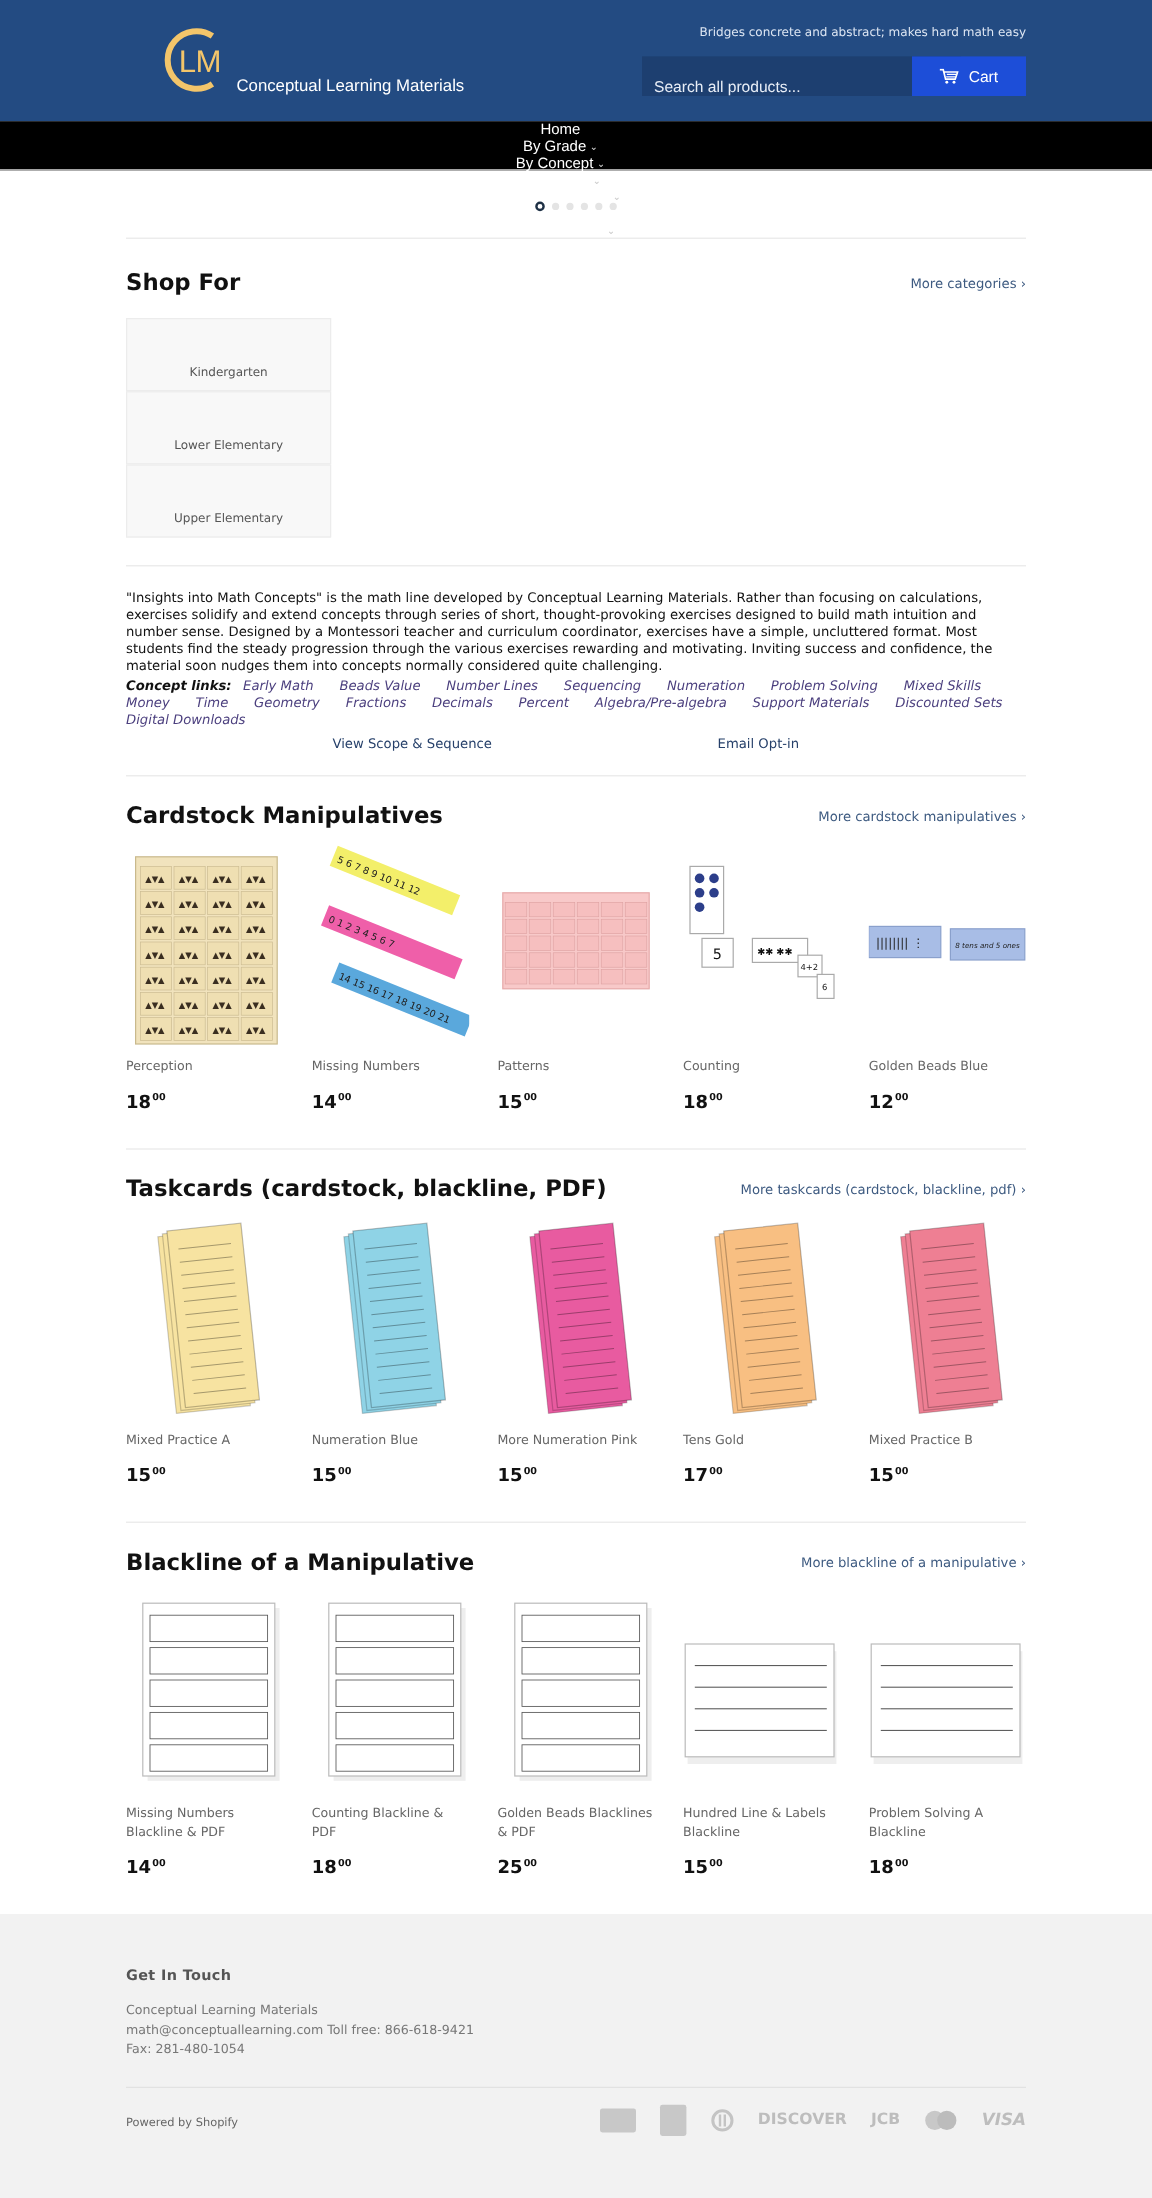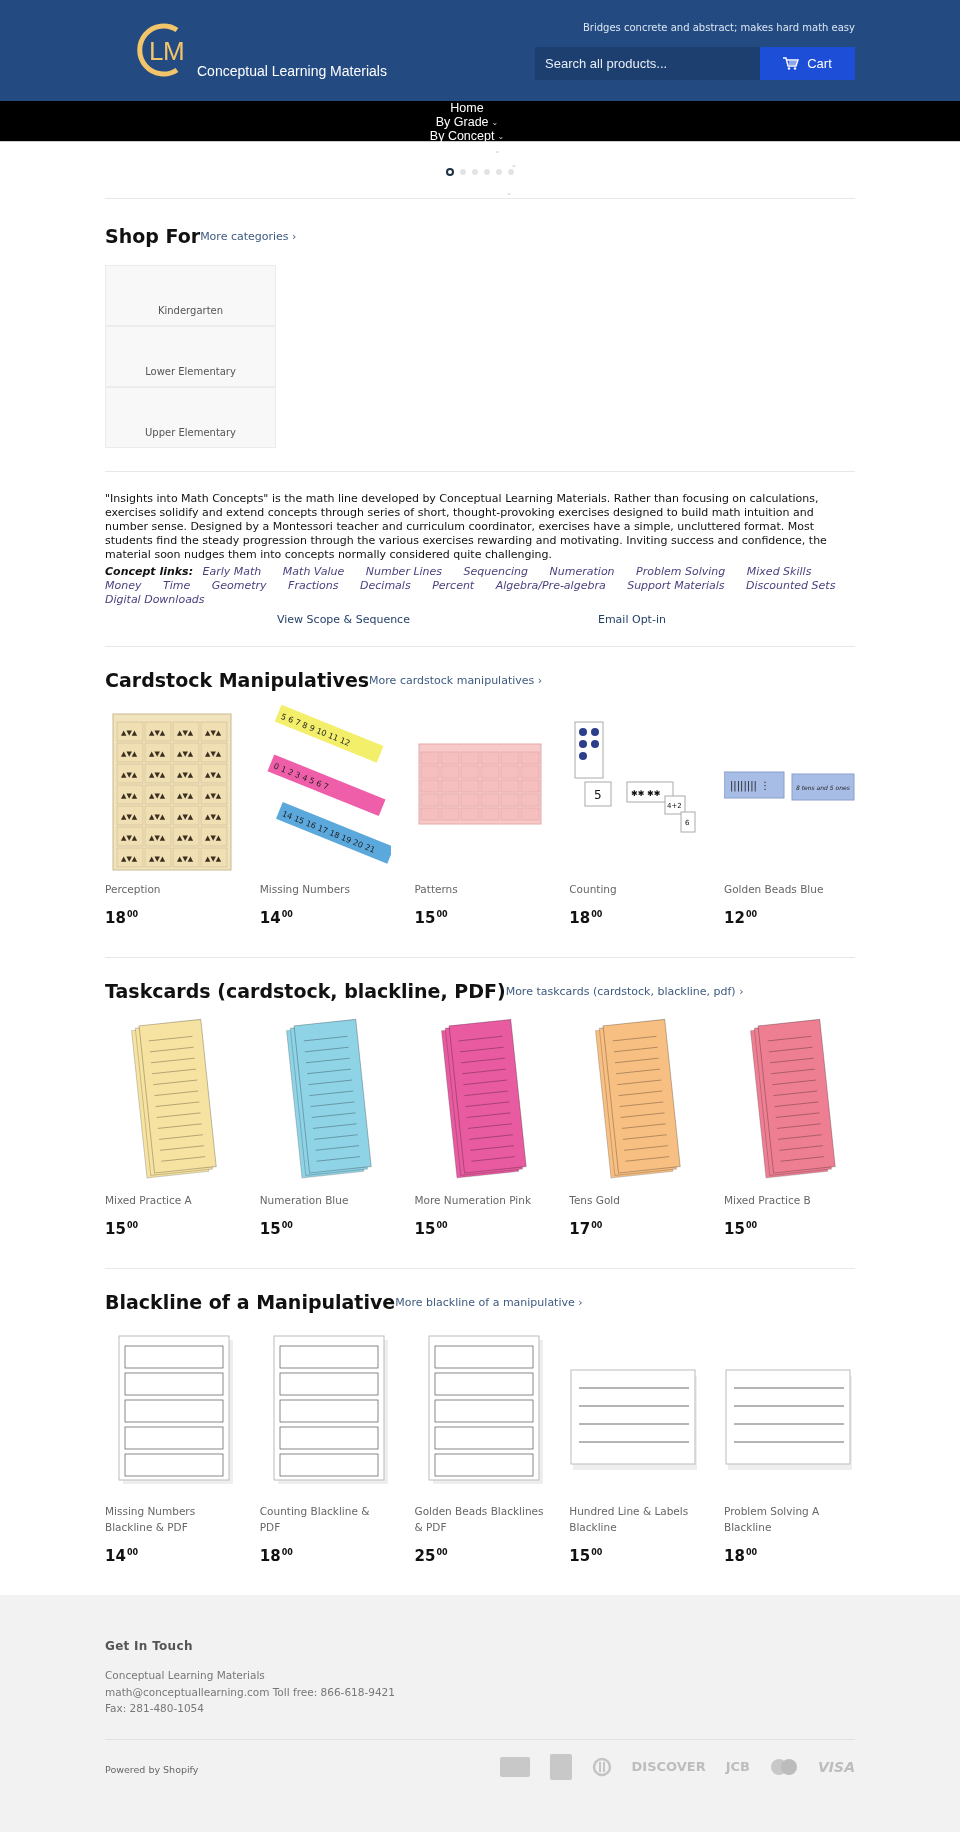--- a/index.html
+++ b/index.html
@@ -8,39 +8,39 @@
   a { text-decoration: none; color: inherit; }
   .wrap { width: 750px; margin: 0 auto; position: relative; }
 
   
   .site-header { background: #234b82; height: 101px; }
   .site-header .wrap { height: 101px; }
   .logo { position: absolute; left: 30px; top: 20px; width: 250px; height: 62px; }
   .logo-mark { position: absolute; left: 0; top: 0; width: 60px; height: 60px; }
   .logo-text { position: absolute; left: 62px; top: 43px; color: #fff; font-family: "Liberation Sans", sans-serif; font-size: 14px; white-space: nowrap; }
   .tagline { position: absolute; right: 0; top: 22px; color: #dde6f3; font-size: 10px; }
-  .search { position: absolute; left: 430px; top: 47px; width: 266px; height: 33px; background: #1d3f70; display: flex; align-items: center; padding: 0 10px; }
+  .search { position: absolute; left: 430px; top: 47px; width: 266px; height: 33px; background: #1d3f70; display: flex; align-items: flex-end; padding: 0 10px; }
   .search input { background: transparent; border: 0; outline: 0; color: #fff; font-family: "Liberation Sans", sans-serif; font-size: 13px; flex: 1; }
   .search input::placeholder { color: #e8eef7; }
   .search-btn { width: 20px; height: 20px; display: flex; align-items: center; justify-content: center; cursor: pointer; }
   .cart { position: absolute; right: 0; top: 47px; width: 95px; height: 33px; background: #1d4ed8; display: flex; align-items: center; justify-content: center; gap: 8px; color: #fff; font-family: "Liberation Sans", sans-serif; font-size: 13px; }
 
   .site-nav { background: #000; height: 41px; border-bottom: 1px solid #ccc; }
   .site-nav ul { list-style: none; display: flex; height: 40px; align-items: center; flex-direction: column; }
   .site-nav li { color: #fff; font-family: "Liberation Sans", sans-serif; font-size: 12.5px; margin-right: 26px; display: flex; align-items: center; gap: 3px; cursor: pointer; }
   .site-nav li .chev { font-size: 8px; color: #ccc; }
 
   
   .dots { height: 56px; display: flex; align-items: center; justify-content: center; gap: 6px; padding-top: 4px; }
   .dot { width: 6px; height: 6px; border-radius: 50%; background: #e4e4e4; }
   .dot.active { width: 8px; height: 8px; border: 2px solid #1e3045; background: #fff; }
   hr.rule { border: 0; border-top: 1px solid #e8e8e8; }
 
   
-  .section-head { display: flex; justify-content: flex-start; align-items: center; }
+  .section-head { display: flex; justify-content: space-between; align-items: center; }
   .section-title { font-size: 19px; font-weight: bold; color: #111; }
   .more-link { font-size: 11px; color: #3d5a80; }
 
   
   .shopfor { padding-top: 26px; }
   .cat-grid { display: flex; justify-content: space-between; margin-top: 18px; flex-direction: column; }
   .cat-tile { width: 171px; height: 61px; background: #f8f8f8; border: 1px solid #ececec; display: flex; align-items: flex-end; justify-content: center; padding-bottom: 9px; font-size: 10px; color: #555; cursor: pointer; }
 
   
   .intro { padding: 20px 0 20px; }
@@ -169,21 +169,21 @@
 </section>
 
 <div class="wrap" style="margin-top:23px">
     <hr class="rule">
   </div>
 
 <section class="wrap intro">
   <p>"Insights into Math Concepts" is the math line developed by Conceptual Learning Materials. Rather than focusing on calculations, exercises solidify and extend concepts through series of short, thought-provoking exercises designed to build math intuition and number sense. Designed by a Montessori teacher and curriculum coordinator, exercises have a simple, uncluttered format. Most students find the steady progression through the various exercises rewarding and motivating. Inviting success and confidence, the material soon nudges them into concepts normally considered quite challenging.</p>
   <div class="concepts" id="concepts">
     <span class="label">Concept links:</span>
-  <a>Early Math</a> <a>Math Value</a> <a>Number Lines</a> <a>Sequencing</a> <a>Numeration</a> <a>Problem Solving</a> <a>Mixed Skills</a> <a>Money</a> <a>Time</a> <a>Geometry</a> <a>Fractions</a> <a>Decimals</a> <a>Percent</a> <a>Algebra/Pre-algebra</a> <a>Support Materials</a> <a>Discounted Sets</a> <a>Digital Downloads</a> </div>
+  <a>Early Math</a> <a>Beads Value</a> <a>Number Lines</a> <a>Sequencing</a> <a>Numeration</a> <a>Problem Solving</a> <a>Mixed Skills</a> <a>Money</a> <a>Time</a> <a>Geometry</a> <a>Fractions</a> <a>Decimals</a> <a>Percent</a> <a>Algebra/Pre-algebra</a> <a>Support Materials</a> <a>Discounted Sets</a> <a>Digital Downloads</a> </div>
   <div class="intro-links">
     <a>View Scope &amp; Sequence</a>
     <a>Email Opt-in</a>
   </div>
 </section>
 
 <div id="sections">
     <div class="wrap">
       <hr class="rule">
     </div>

